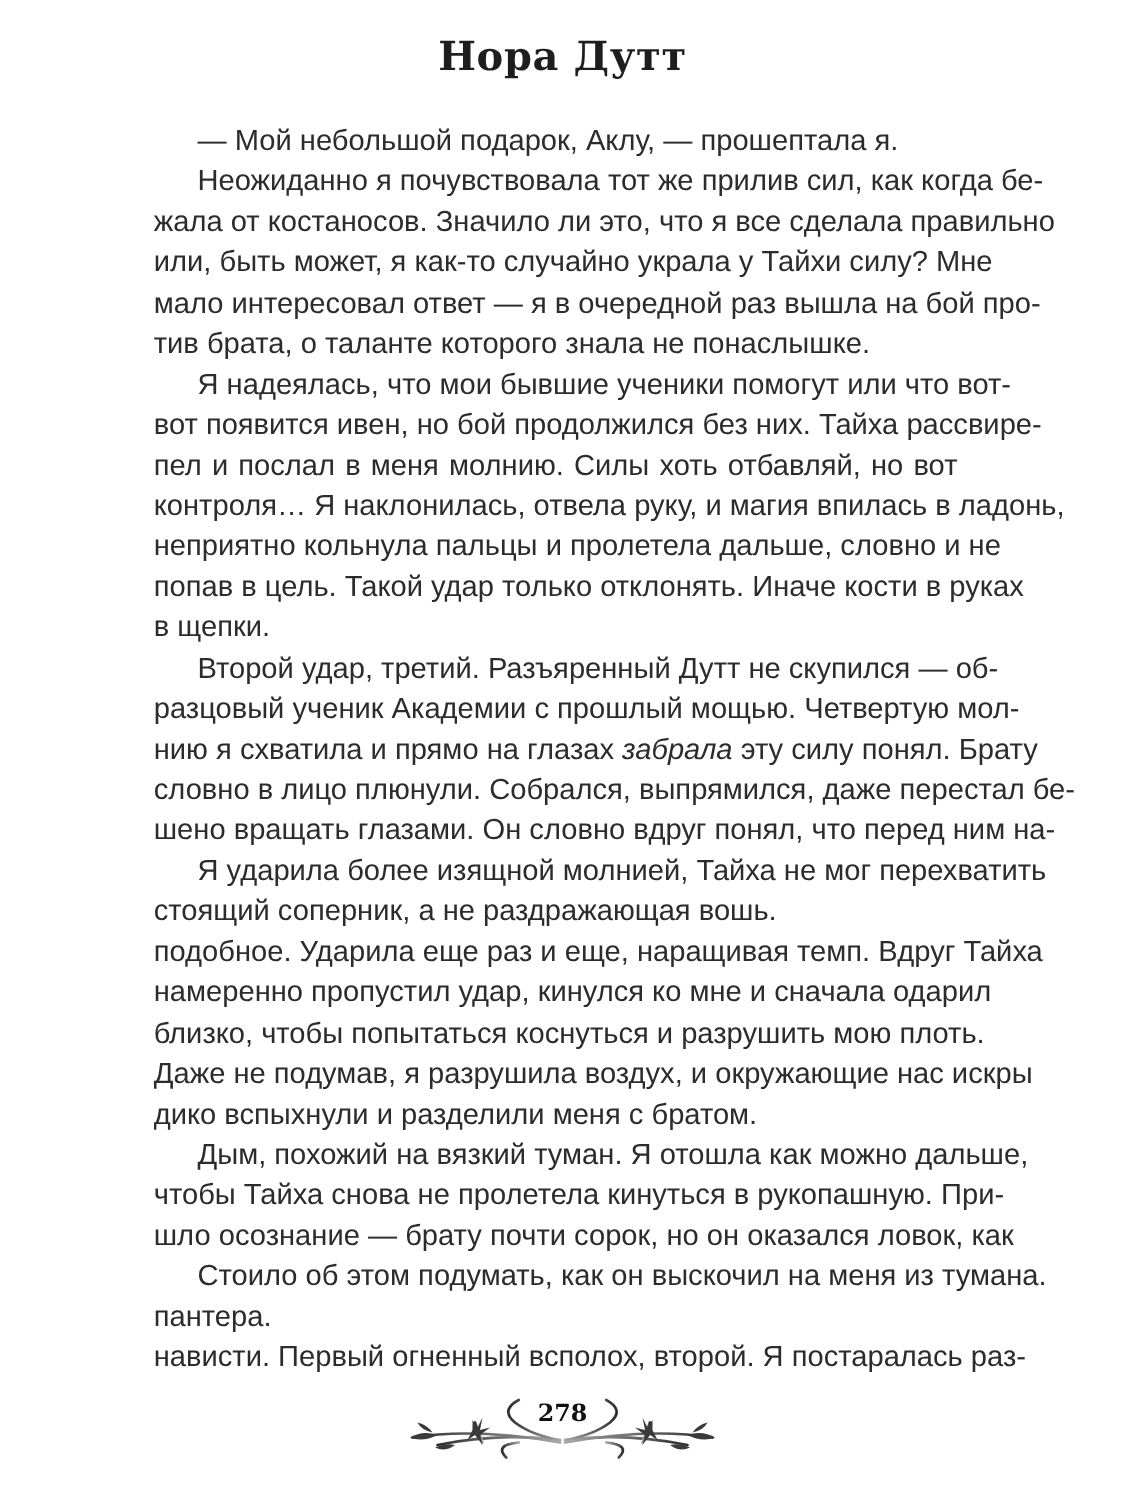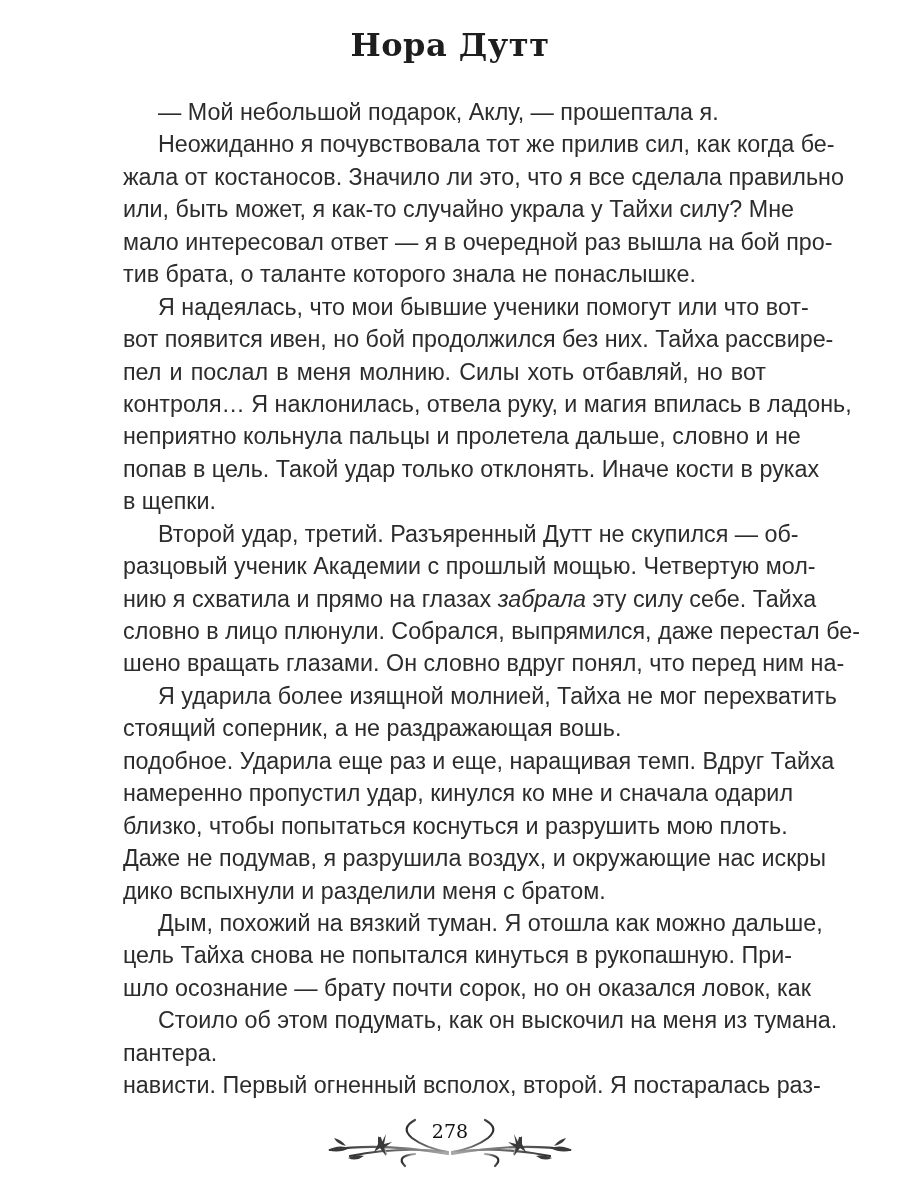--- a/index.html
+++ b/index.html
@@ -67,21 +67,21 @@
     }
     .page-number {
       position: absolute;
       top: 10px;
       left: 0;
       width: 260px;
       text-align: center;
       font-family: "DejaVu Serif", serif;
       font-size: 19px;
       color: #111;
-      font-weight: normal;
+      font-weight: bold;
     }
   </style>
 </head>
 <body>
 
 <div class="running-head">Нора Дутт</div>
 
 <div class="text-block">
   <span class="line indent last">— Мой небольшой подарок, Аклу, — прошептала я.</span>
   <span class="line indent">Неожиданно я почувствовала тот же прилив сил, как когда бе-</span>
@@ -91,32 +91,32 @@
   <span class="line last">тив брата, о таланте которого знала не понаслышке.</span>
   <span class="line indent">Я надеялась, что мои бывшие ученики помогут или что вот-</span>
   <span class="line">вот появится ивен, но бой продолжился без них. Тайха рассвире-</span>
   <span class="line">пел и послал в меня молнию. Силы хоть отбавляй, но вот</span>
   <span class="line">контроля… Я наклонилась, отвела руку, и магия впилась в ладонь,</span>
   <span class="line">неприятно кольнула пальцы и пролетела дальше, словно и не</span>
   <span class="line">попав в цель. Такой удар только отклонять. Иначе кости в руках</span>
   <span class="line last">в щепки.</span>
   <span class="line indent">Второй удар, третий. Разъяренный Дутт не скупился — об-</span>
   <span class="line">разцовый ученик Академии с прошлый мощью. Четвертую мол-</span>
-  <span class="line"><span>нию я схватила и прямо на глазах </span><span class="it">забрала</span><span> эту силу себе. Тайха</span></span>
+  <span class="line"><span>нию я схватила и прямо на глазах </span><span class="it">забрала</span><span> эту силу понял. Брату</span></span>
   <span class="line">словно в лицо плюнули. Собрался, выпрямился, даже перестал бе-</span>
   <span class="line">шено вращать глазами. Он словно вдруг понял, что перед ним на-</span>
   <span class="line indent">Я ударила более изящной молнией, Тайха не мог перехватить</span>
   <span class="line last">стоящий соперник, а не раздражающая вошь.</span>
   <span class="line">подобное. Ударила еще раз и еще, наращивая темп. Вдруг Тайха</span>
   <span class="line">намеренно пропустил удар, кинулся ко мне и сначала одарил</span>
   <span class="line">близко, чтобы попытаться коснуться и разрушить мою плоть.</span>
   <span class="line">Даже не подумав, я разрушила воздух, и окружающие нас искры</span>
   <span class="line last">дико вспыхнули и разделили меня с братом.</span>
   <span class="line indent">Дым, похожий на вязкий туман. Я отошла как можно дальше,</span>
-  <span class="line">цель Тайха снова не попытался кинуться в рукопашную. При-</span>
+  <span class="line">чтобы Тайха снова не пролетела кинуться в рукопашную. При-</span>
   <span class="line">шло осознание — брату почти сорок, но он оказался ловок, как</span>
   <span class="line indent">Стоило об этом подумать, как он выскочил на меня из тумана.</span>
   <span class="line last">пантера.</span>
   <span class="line">нависти. Первый огненный всполох, второй. Я постаралась раз-</span>
 </div>
 
 <div class="footer">
   <svg width="260" height="66" viewBox="0 0 260 66" xmlns="http://www.w3.org/2000/svg">
     <defs>
       <linearGradient id="vineL" x1="0" x2="1" y1="0" y2="0">

